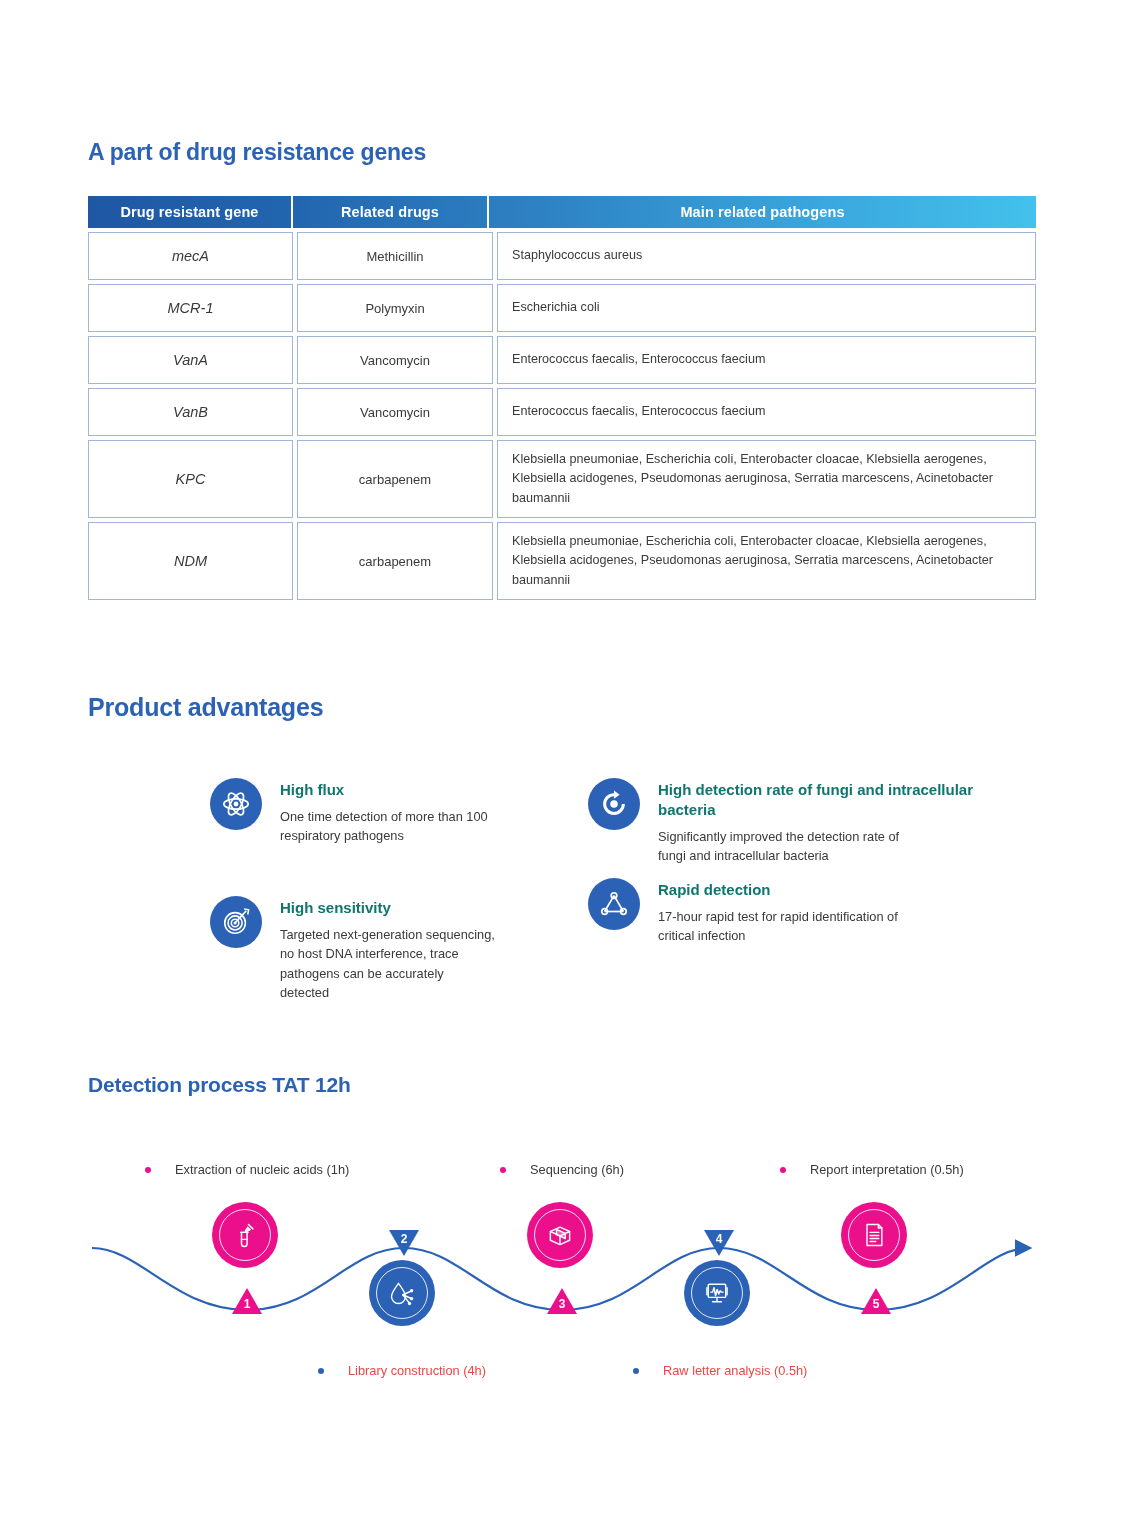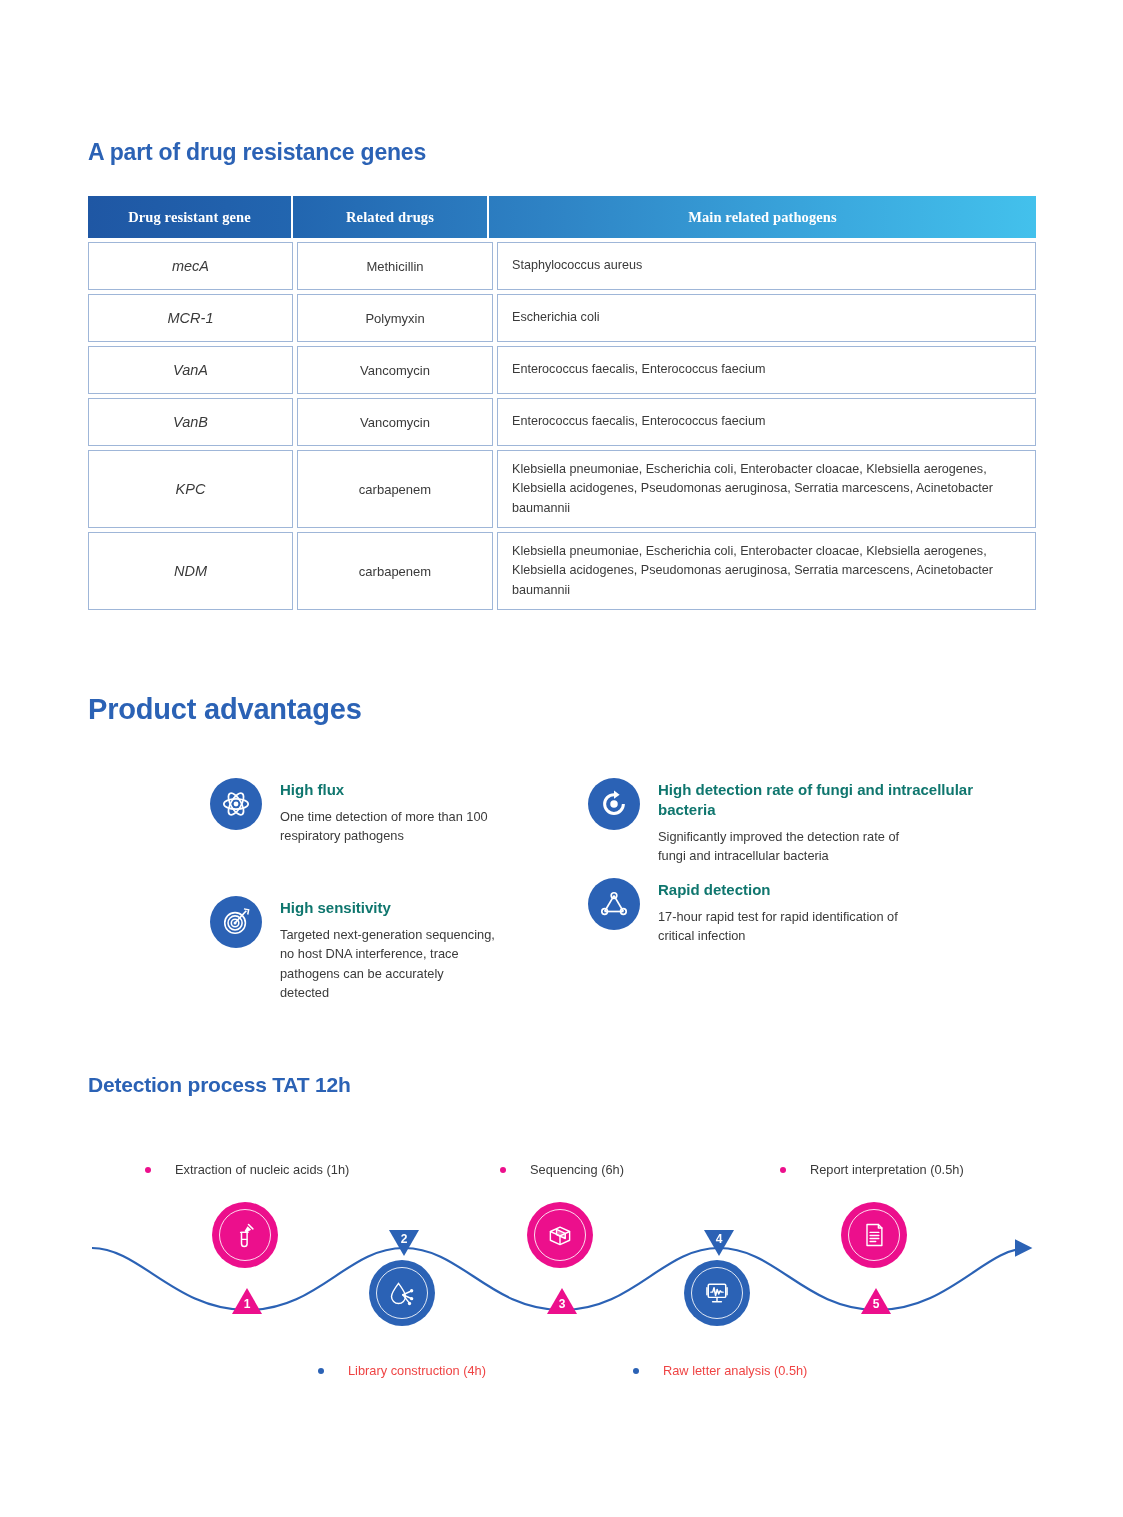--- a/index.html
+++ b/index.html
@@ -18,37 +18,36 @@
     color: #2B62B5;
     font-weight: bold;
     letter-spacing: -0.2px;
   }
   #title-table {
     position: absolute; left: 88px; top: 139px;
     font-size: 23px;
   }
   #title-advantages {
     position: absolute; left: 88px; top: 693px;
-    font-size: 29px;
+    font-size: 25px;
   }
   #title-process {
     position: absolute; left: 88px; top: 1073px;
     font-size: 21px;
   }
 
   
   .table-wrap {
     position: absolute; left: 88px; top: 196px;
     width: 948px;
   }
   .t-head {
     display: flex;
-    height: 42px;
+    height: 32px;
     background: linear-gradient(90deg,#1F57A4 0%, #2266B0 22%, #2E82C4 48%, #3BAADF 80%, #43C1EC 100%);
-    font-family: Liberation Serif, serif;
   }
   .t-head .th {
     display: flex; align-items: center; justify-content: center;
     color: #ffffff; font-size: 14.5px; font-weight: bold;
     letter-spacing: 0.1px;
     border-right: 2px solid #ffffff;
   }
   .t-head .th:last-child { border-right: none; }
   .col1 { width: 205px; flex: 0 0 205px; }
   .col2 { width: 196px; flex: 0 0 196px; }

